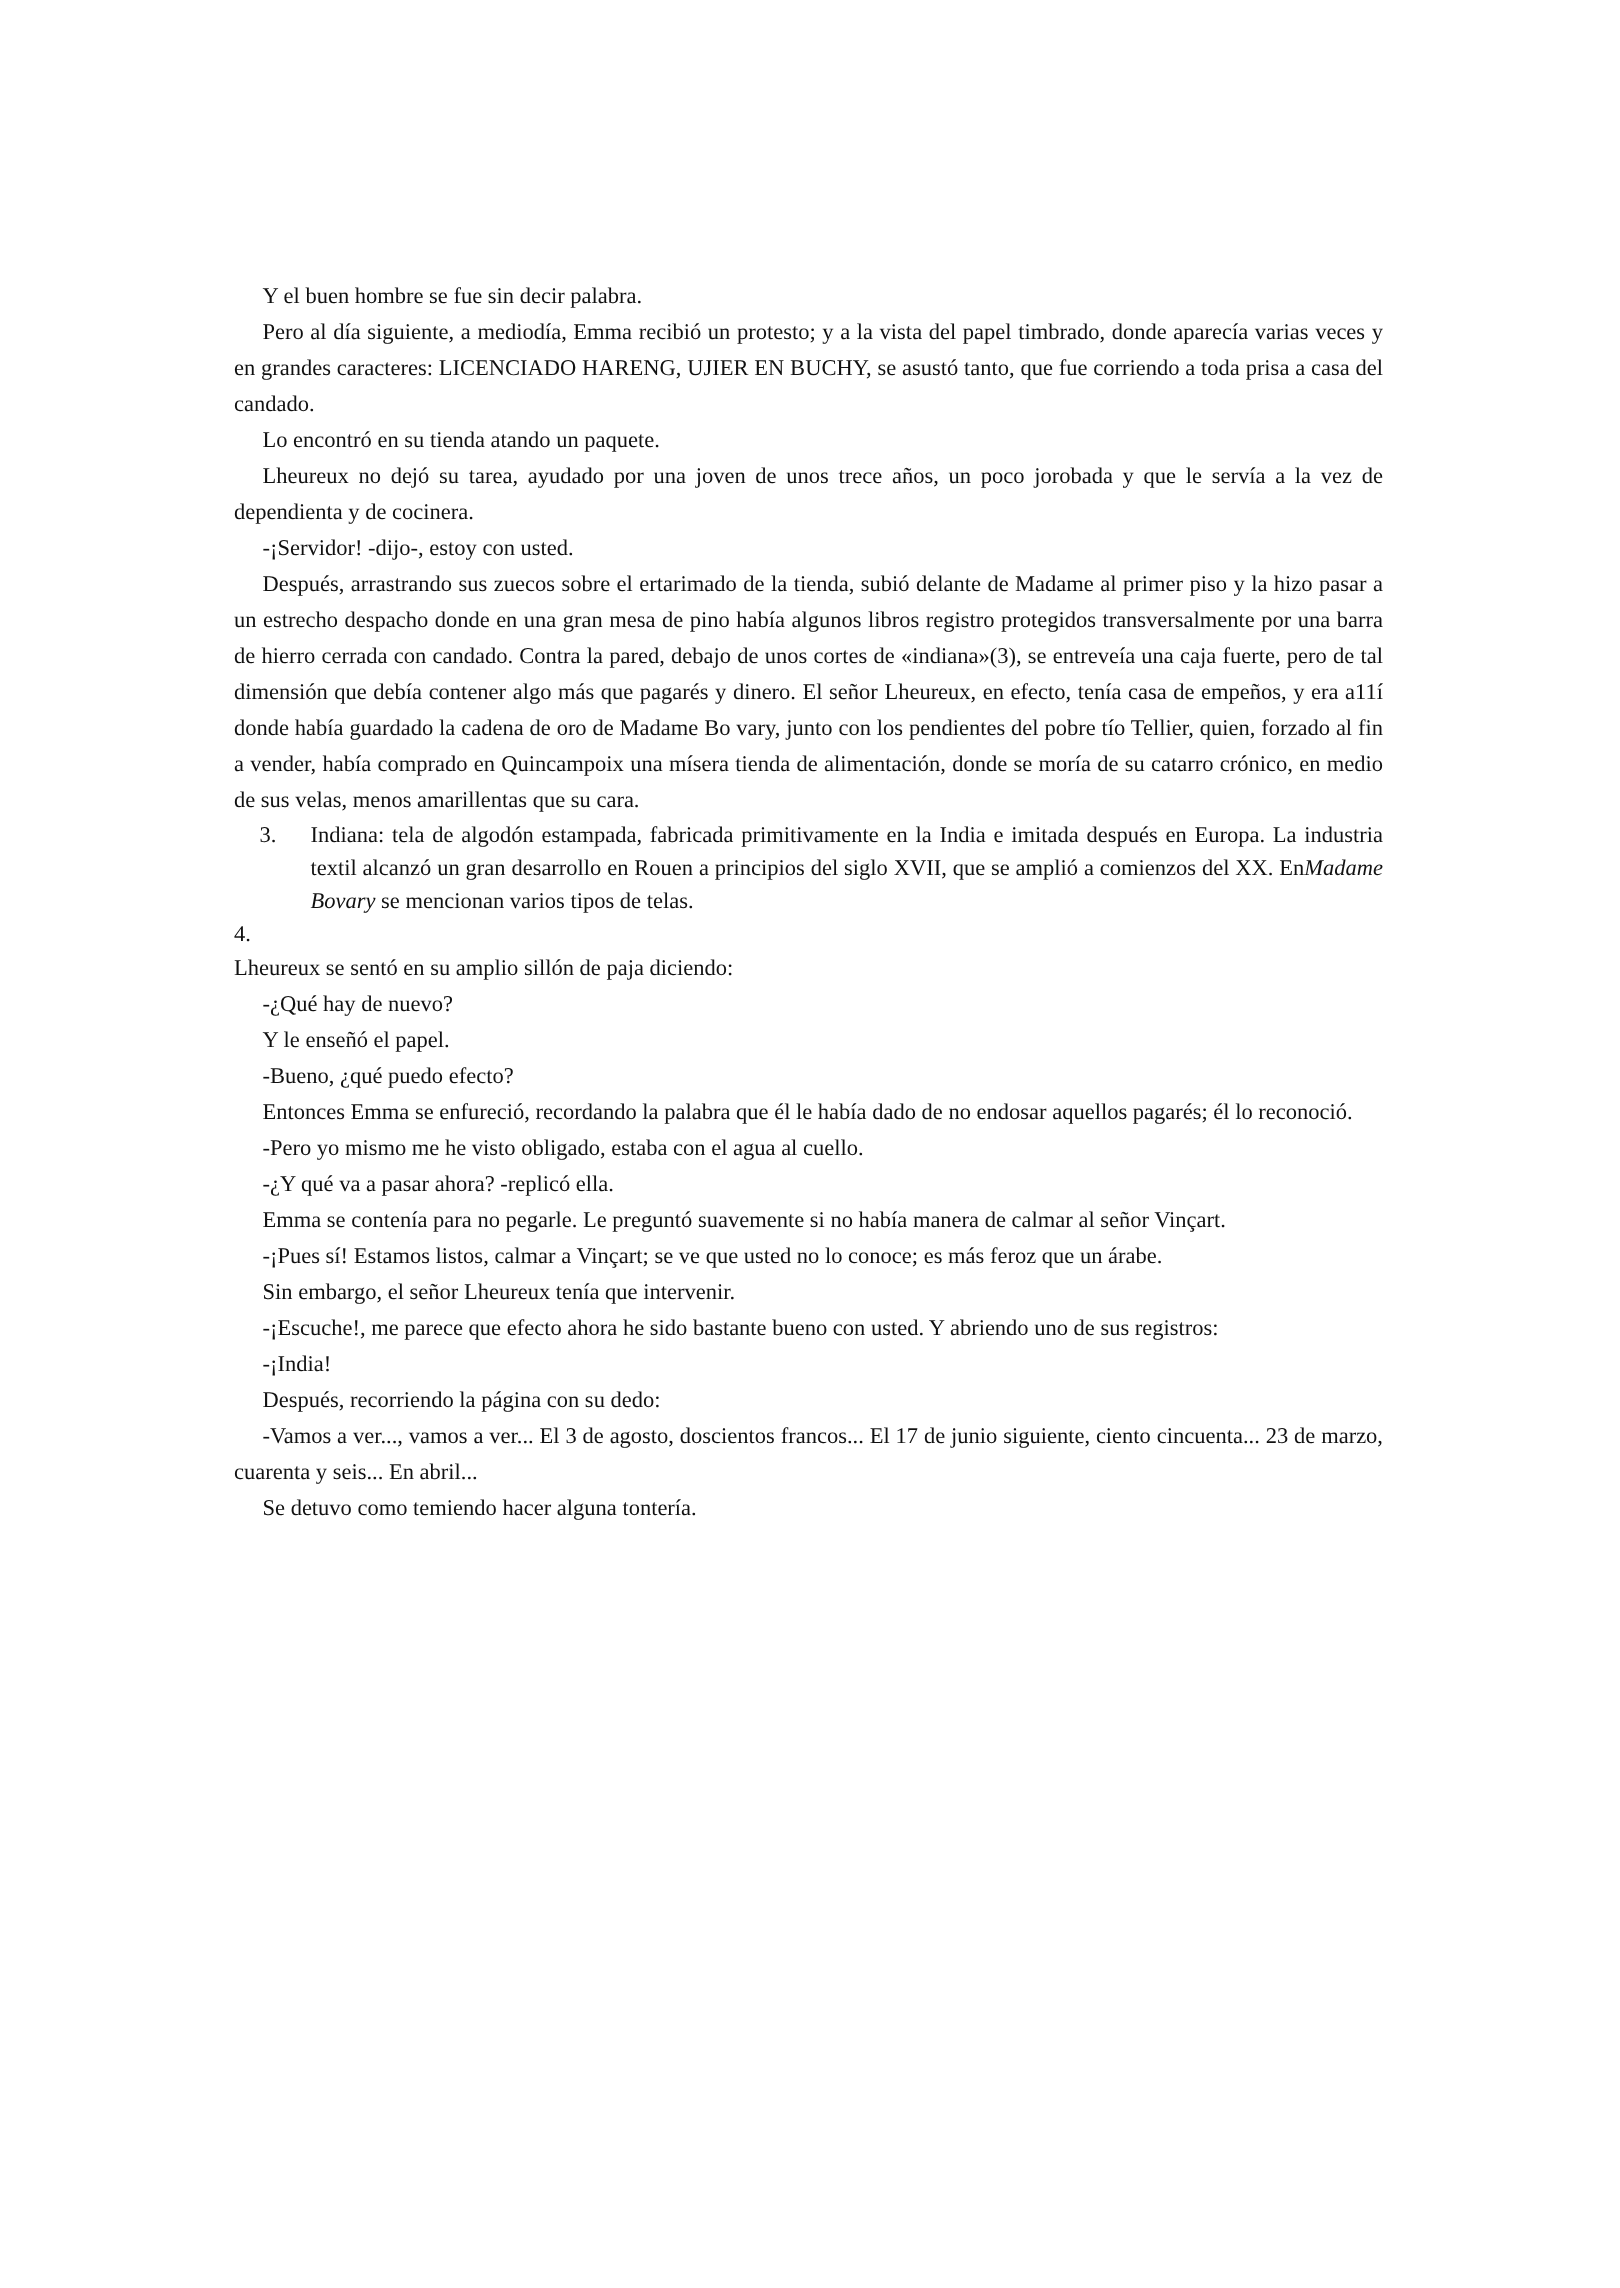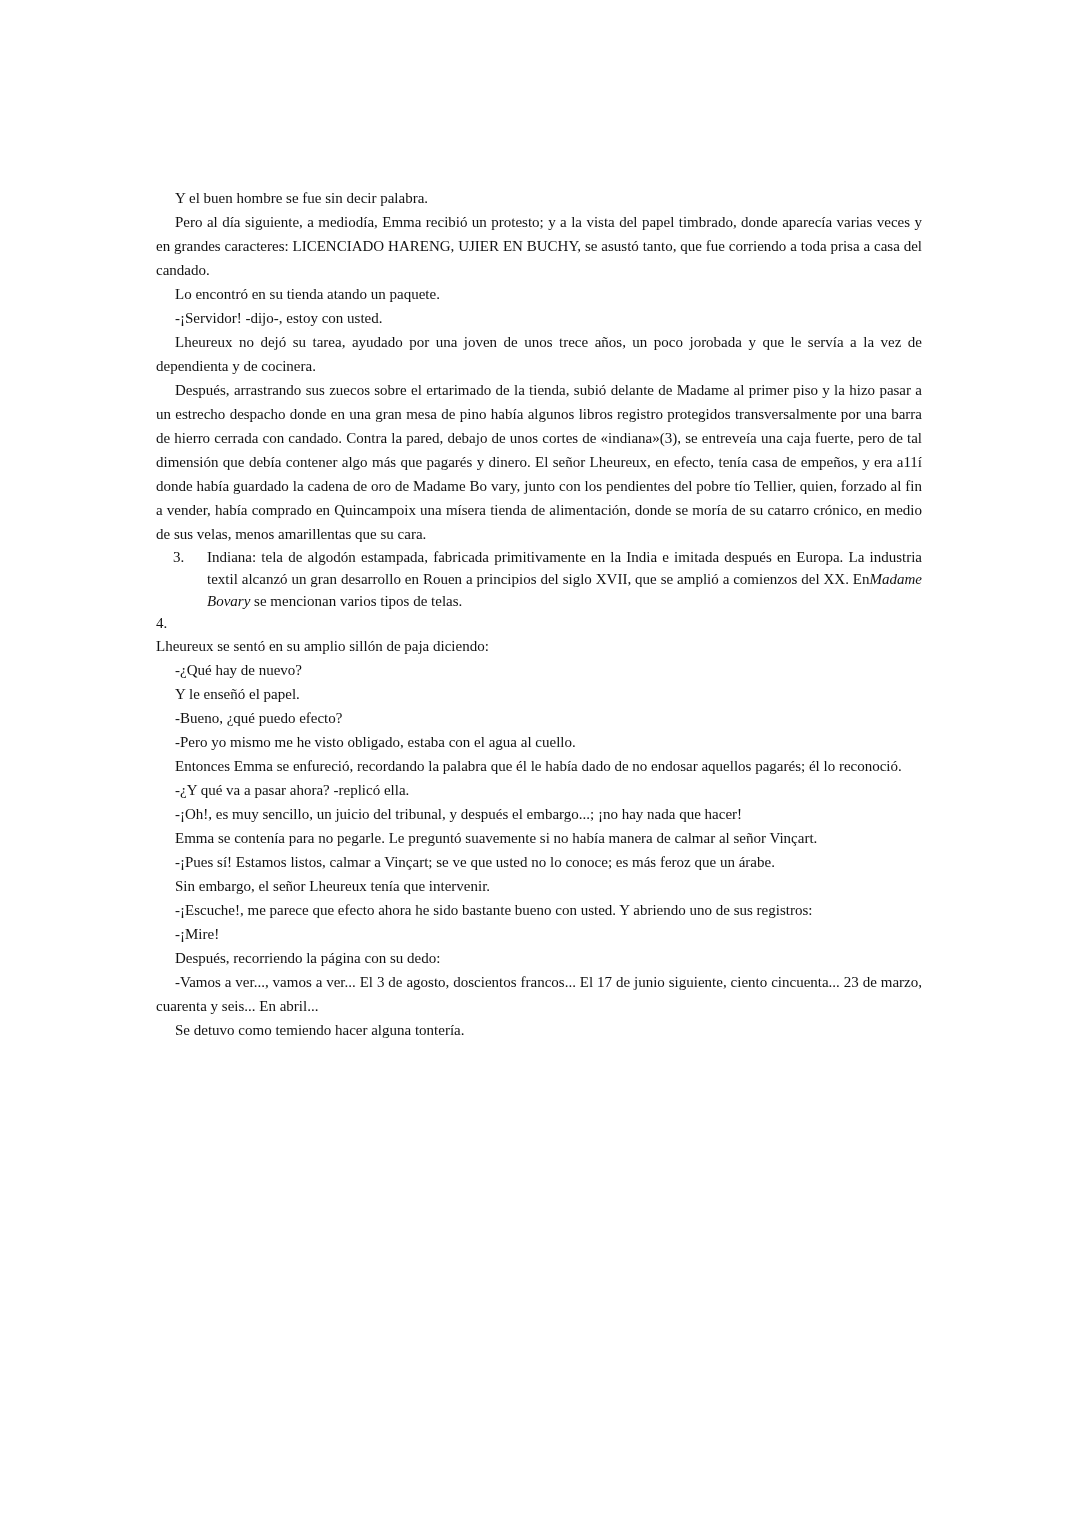--- a/index.html
+++ b/index.html
@@ -55,41 +55,40 @@
   }
 </style>
 </head>
 <body>
 
 <div class="text-block">
 
   <p class="body indent">Y el buen hombre se fue sin decir palabra.</p>
   <p class="body indent">Pero al día siguiente, a mediodía, Emma recibió un protesto; y a la vista del papel timbrado, donde aparecía varias veces y en grandes caracteres: LICENCIADO HARENG, UJIER EN BUCHY, se asustó tanto, que fue corriendo a toda prisa a casa del candado.</p>
   <p class="body indent">Lo encontró en su tienda atando un paquete.</p>
+  <p class="body indent">Lheureux no dejó su tarea, ayudado por una joven de unos trece años, un poco jorobada y que le servía a la vez de dependienta y de cocinera.</p>
   <p class="body indent">-¡Servidor! -dijo-, estoy con usted.</p>
-  <p class="body indent">Lheureux no dejó su tarea, ayudado por una joven de unos trece años, un poco jorobada y que le servía a la vez de dependienta y de cocinera.</p>
   <p class="body indent">Después, arrastrando sus zuecos sobre el ertarimado de la tienda, subió delante de Madame al primer piso y la hizo pasar a un estrecho despacho donde en una gran mesa de pino había algunos libros registro protegidos transversalmente por una barra de hierro cerrada con candado. Contra la pared, debajo de unos cortes de «indiana»(3), se entreveía una caja fuerte, pero de tal dimensión que debía contener algo más que pagarés y dinero. El señor Lheureux, en efecto, tenía casa de empeños, y era a11í donde había guardado la cadena de oro de Madame Bo vary, junto con los pendientes del pobre tío Tellier, quien, forzado al fin a vender, había comprado en Quincampoix una mísera tienda de alimentación, donde se moría de su catarro crónico, en medio de sus velas, menos amarillentas que su cara.</p>
 
   <div class="footnote">
     <span class="fn-num">3.</span>
     <span><span>Indiana: tela de algodón estampada, fabricada primitivamente en la India e imitada después en Europa. La industria textil alcanzó un gran desarrollo en Rouen a principios del siglo XVII, que se amplió a comienzos del XX. En</span><i>Madame Bovary</i><span> se mencionan varios tipos de telas.</span></span>
   </div>
 
   <p class="section-num">4.</p>
 
   <p class="body">Lheureux se sentó en su amplio sillón de paja diciendo:</p>
   <p class="body indent">-¿Qué hay de nuevo?</p>
   <p class="body indent">Y le enseñó el papel.</p>
   <p class="body indent">-Bueno, ¿qué puedo efecto?</p>
+  <p class="body indent">Entonces Emma se enfureció, recordando la palabra que él le había dado de no endosar aquellos pagarés; él lo reconoció.</p>
   <p class="body indent">-Pero yo mismo me he visto obligado, estaba con el agua al cuello.</p>
-  <p class="body indent">Entonces Emma se enfureció, recordando la palabra que él le había dado de no endosar aquellos pagarés; él lo reconoció.</p>
   <p class="body indent">-¿Y qué va a pasar ahora? -replicó ella.</p>
-  <p class="body indent">-¡Oh!, es muy sencillo, un juicio del tribunal, y después el embargo...; ¡no hay nada que hacer!</p>
   <p class="body indent">Emma se contenía para no pegarle. Le preguntó suavemente si no había manera de calmar al señor Vinçart.</p>
   <p class="body indent">-¡Pues sí! Estamos listos, calmar a Vinçart; se ve que usted no lo conoce; es más feroz que un árabe.</p>
   <p class="body indent">Sin embargo, el señor Lheureux tenía que intervenir.</p>
   <p class="body indent">-¡Escuche!, me parece que efecto ahora he sido bastante bueno con usted. Y abriendo uno de sus registros:</p>
-  <p class="body indent">-¡Mire!</p>
+  <p class="body indent">-¡India!</p>
   <p class="body indent">Después, recorriendo la página con su dedo:</p>
   <p class="body indent">-Vamos a ver..., vamos a ver... El 3 de agosto, doscientos francos... El 17 de junio siguiente, ciento cincuenta... 23 de marzo, cuarenta y seis... En abril...</p>
   <p class="body indent">Se detuvo como temiendo hacer alguna tontería.</p>
 
 </div>
 
 </body></html>

